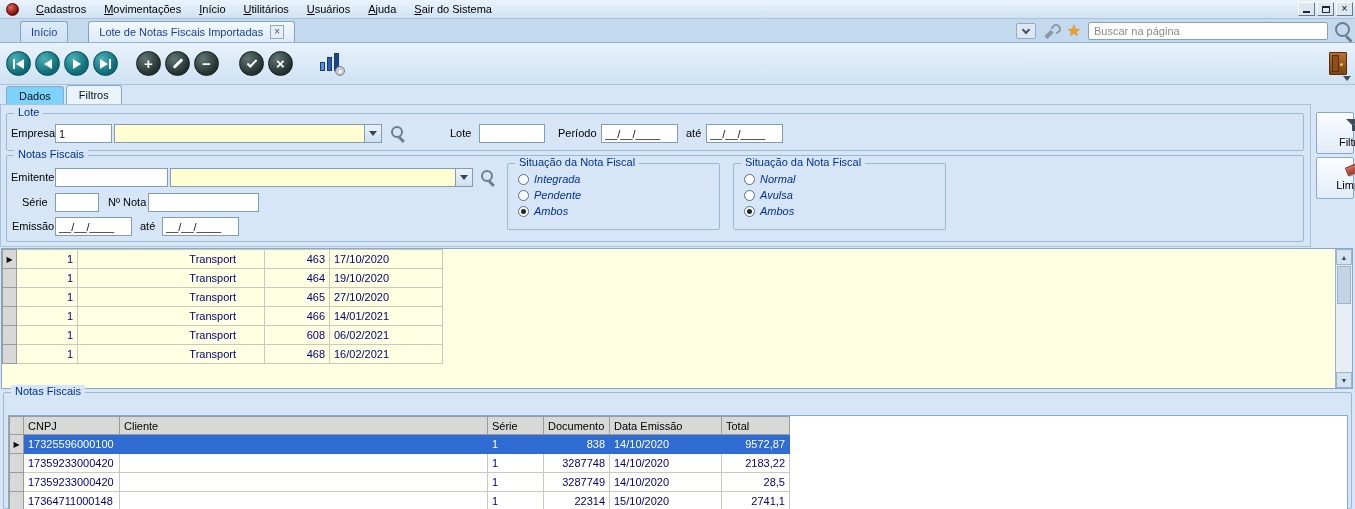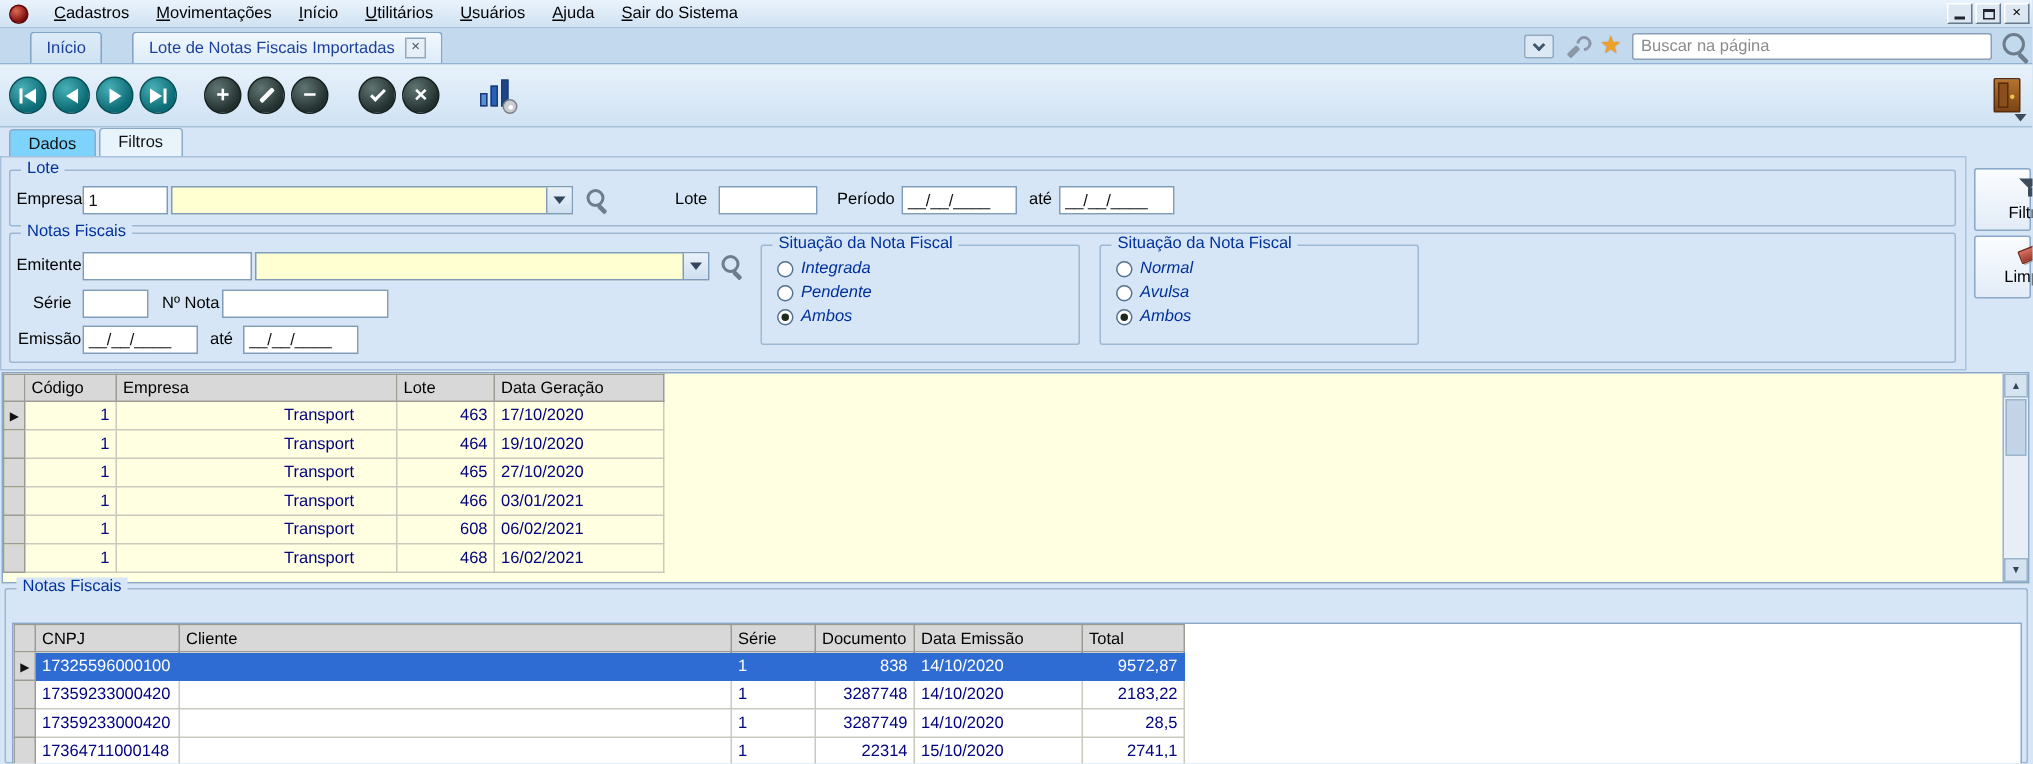--- a/index.html
+++ b/index.html
@@ -333,27 +333,20 @@
 <div class="grid1-wrap">
   <table class="grid">
     <colgroup>
         <col style="width:14px">
         <col style="width:61px">
         <col style="width:187px">
         <col style="width:65px">
         <col style="width:113px">
       </colgroup>
     <tbody>
-        <tr>
-      <th class="ind"></th>
-      <th>Código</th>
-      <th>Empresa</th>
-      <th>Lote</th>
-      <th>Data Geração</th>
-    </tr>
     <tr>
       <td class="ind">▶</td>
       <td class="num">1</td>
       <td class="emp">Transport</td>
       <td class="num">463</td>
       <td>17/10/2020</td>
     </tr>
     <tr>
       <td class="ind"></td>
       <td class="num">1</td>
@@ -366,21 +359,21 @@
       <td class="num">1</td>
       <td class="emp">Transport</td>
       <td class="num">465</td>
       <td>27/10/2020</td>
     </tr>
     <tr>
       <td class="ind"></td>
       <td class="num">1</td>
       <td class="emp">Transport</td>
       <td class="num">466</td>
-      <td>03/01/2021</td>
+      <td>14/01/2021</td>
     </tr>
     <tr>
       <td class="ind"></td>
       <td class="num">1</td>
       <td class="emp">Transport</td>
       <td class="num">608</td>
       <td>06/02/2021</td>
     </tr>
     <tr>
       <td class="ind"></td>

